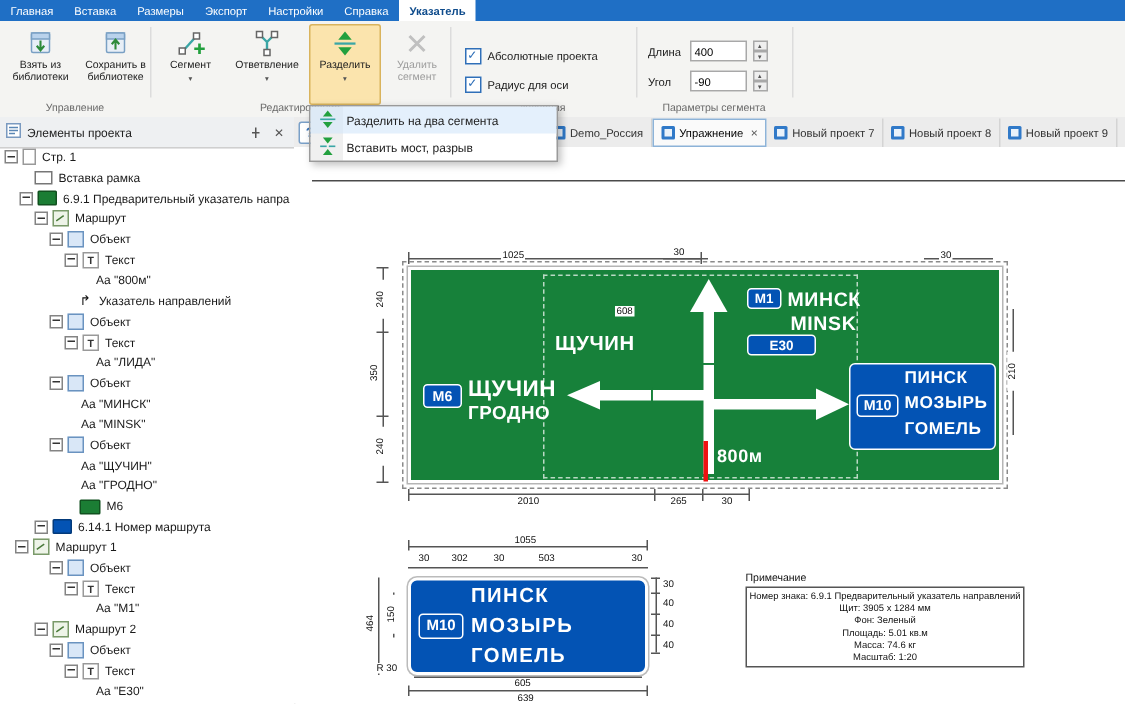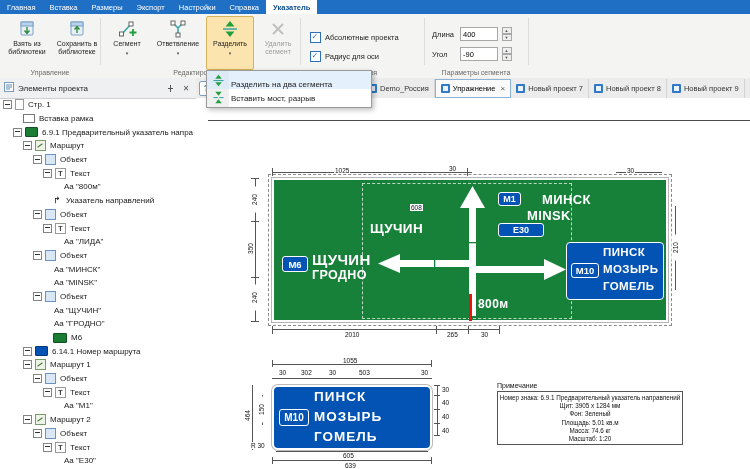--- a/index.html
+++ b/index.html
@@ -24,21 +24,21 @@
   .prow{position:absolute;left:432px;display:flex;align-items:center;gap:4px;font-size:7.5px;color:#222;}
   .plab{width:24px;}
   .pinput{width:32px;height:12px;font-size:7.5px;border:1px solid #a8a8a8;padding:0 2px;background:#fff;font-family:Liberation Sans, sans-serif;}
   .spin{display:inline-flex;flex-direction:column;width:10px;height:14px;}
   .su,.sd{flex:1;border:1px solid #a8a8a8;background:#efefef;position:relative;}
   .su::before{content:"▲";position:absolute;left:1.5px;top:-0.5px;font-size:4px;color:#555;}
   .sd::before{content:"▼";position:absolute;left:1.5px;top:-0.5px;font-size:4px;color:#555;}
   
   #dmenu{position:absolute;left:206px;top:70px;width:164px;background:linear-gradient(to right,#f0f0f0 0 22px,#fff 22px);border:1px solid #9a9a9a;box-shadow:2px 2px 5px rgba(0,0,0,.25);z-index:90;}
   .ditem{display:flex;align-items:center;gap:6px;height:18px;padding:0 5px;font-size:8px;color:#222;}
-  .ditem.hot{background:rgba(210,230,250,.6);align-items:flex-end;}
+  .ditem.hot{background:rgba(210,230,250,.6);}
   
   #panel{position:absolute;left:0;top:78px;width:196px;bottom:0;background:#fff;border-right:1px solid #b5b5b5;}
   #phead{height:20px;background:#eef0f2;border-bottom:1px solid #cfcfcf;display:flex;align-items:center;padding:0 4px;font-size:8px;color:#222;gap:4px;}
   .ph-sp{margin-left:auto;}
   .ph-btn{width:12px;height:12px;display:flex;align-items:center;justify-content:center;color:#555;font-size:8px;}
   #tree{position:absolute;top:20px;left:0;right:0;bottom:0;overflow:hidden;font-size:8px;}
   .trow{display:flex;align-items:center;height:13.7px;white-space:nowrap;color:#1a1a1a;}
   .exp{width:7px;height:7px;border:1px solid #848484;background:#fff;position:relative;margin-right:3px;flex:none;}
   .exp::before{content:"";position:absolute;left:1px;right:1px;top:2.5px;height:1px;background:#333;}
   .exp0{width:10px;flex:none;}
@@ -302,21 +302,21 @@
       <div class="trow" style="padding-left:43px">
           <span class="exp0"></span>
           <span class="ic ic-m6"></span>
           <span class="tlbl">М6</span>
         </div>
       <div class="trow" style="padding-left:23px">
           <span class="exp"></span>
           <span class="ic ic-signb"></span>
           <span class="tlbl">6.14.1 Номер маршрута</span>
         </div>
-      <div class="trow" style="padding-left:23px">
+      <div class="trow" style="padding-left:10px">
           <span class="exp"></span>
           <span class="ic ic-route"></span>
           <span class="tlbl">Маршрут 1</span>
         </div>
       <div class="trow" style="padding-left:33px">
           <span class="exp"></span>
           <span class="ic ic-obj"></span>
           <span class="tlbl">Объект</span>
         </div>
       <div class="trow" style="padding-left:43px">
@@ -389,21 +389,21 @@
         <polygon points="270,79 270,100 292,89.5" fill="#fff"></polygon>
         <rect x="193" y="62" width="11" height="1.3" fill="#17813a"></rect>
         <rect x="160" y="78" width="1.3" height="11" fill="#17813a"></rect>
       </svg>
       <div class="dashsel"></div>
       <span class="st" style="left:96px;top:42px;font-size:13.5px">ЩУЧИН</span>
       <span class="badge" style="left:8px;top:76px;width:26px;height:16px;font-size:9.5px">М6</span>
       <span class="st" style="left:38px;top:72px;font-size:15px">ЩУЧИН</span>
       <span class="st" style="left:38px;top:89px;font-size:12.5px">ГРОДНО</span>
       <span class="badge" style="left:224px;top:12px;width:23px;height:14px;font-size:9px">М1</span>
-      <span class="st" style="left:268px;top:13px;font-size:13px">МИНСК</span>
+      <span class="st" style="left:251px;top:13px;font-size:13px">МИНСК</span>
       <span class="badge" style="left:224px;top:43px;width:46px;height:14px;font-size:9px">Е30</span>
       <span class="st" style="left:253px;top:29px;font-size:13px">MINSK</span>
       <div id="m10panel">
         <span class="badge" style="left:4px;top:20px;width:28px;height:15px;font-size:9.5px;border-color:#fff">М10</span>
         <span class="st" style="left:36px;top:4px;font-size:11.5px">ПИНСК</span>
         <span class="st" style="left:36px;top:21px;font-size:11.5px">МОЗЫРЬ</span>
         <span class="st" style="left:36px;top:38px;font-size:11.5px">ГОМЕЛЬ</span>
       </div>
       <span class="st" style="left:204px;top:118px;font-size:12px">800м</span>
       <div class="redline"></div>

